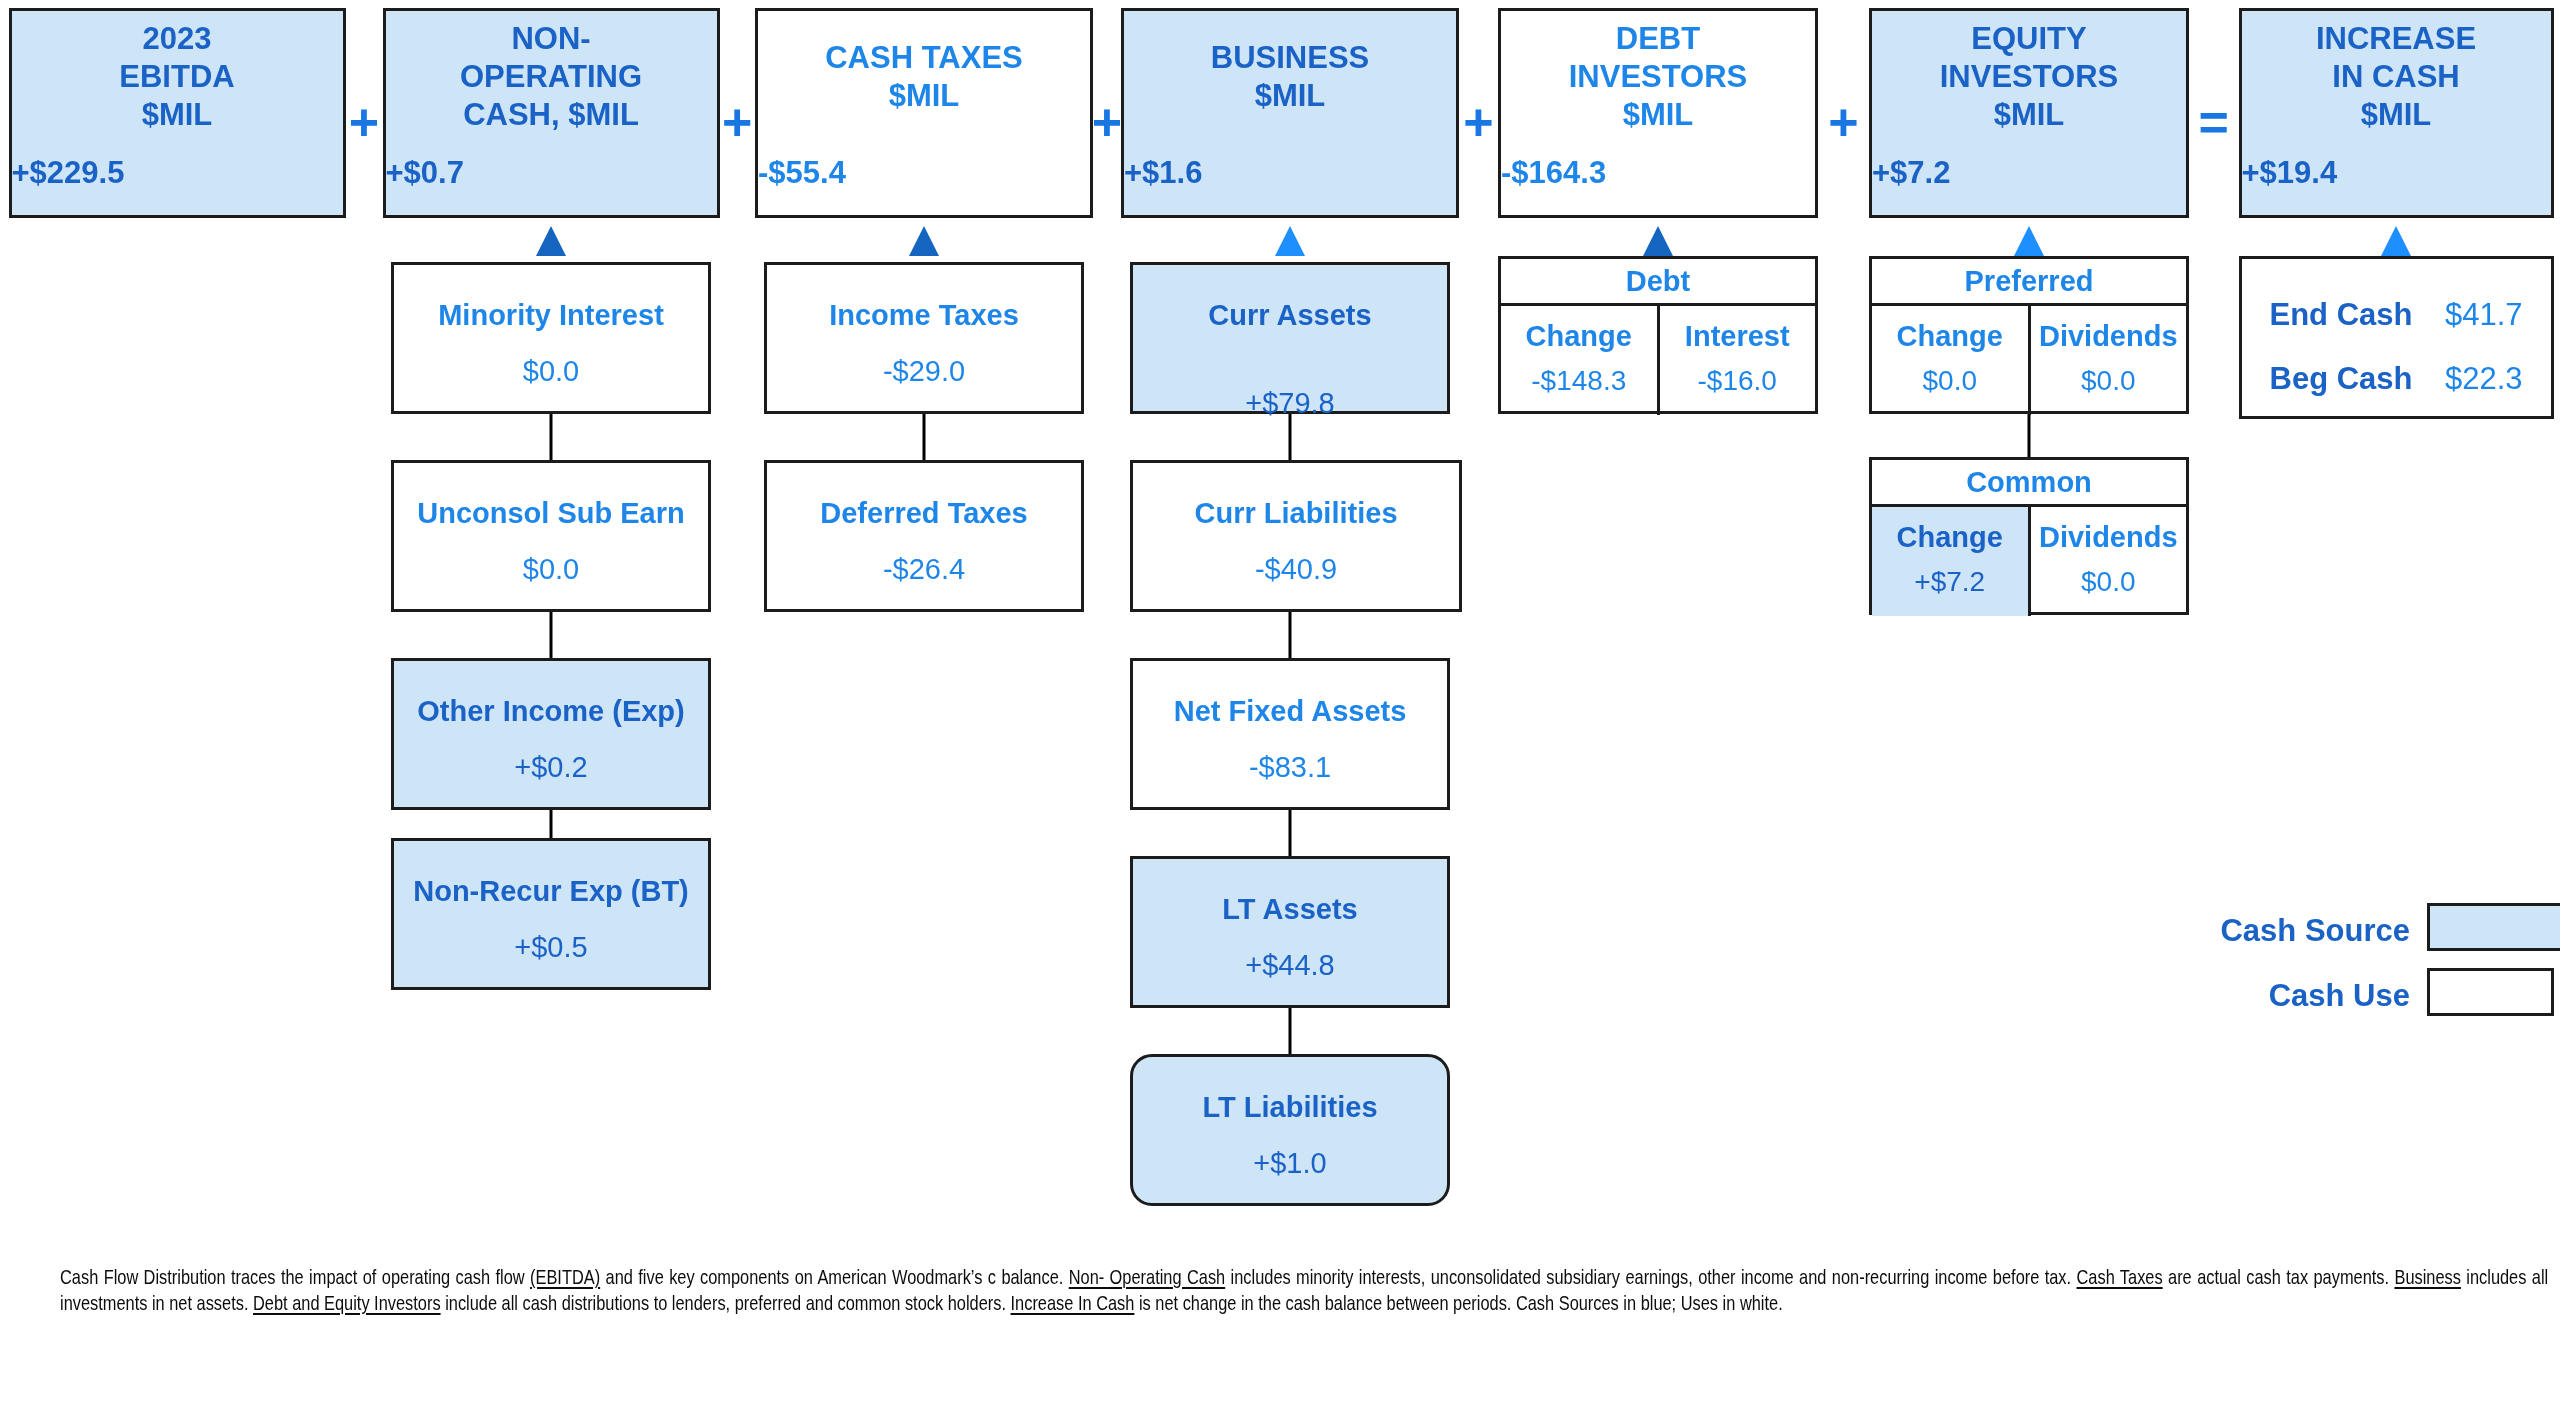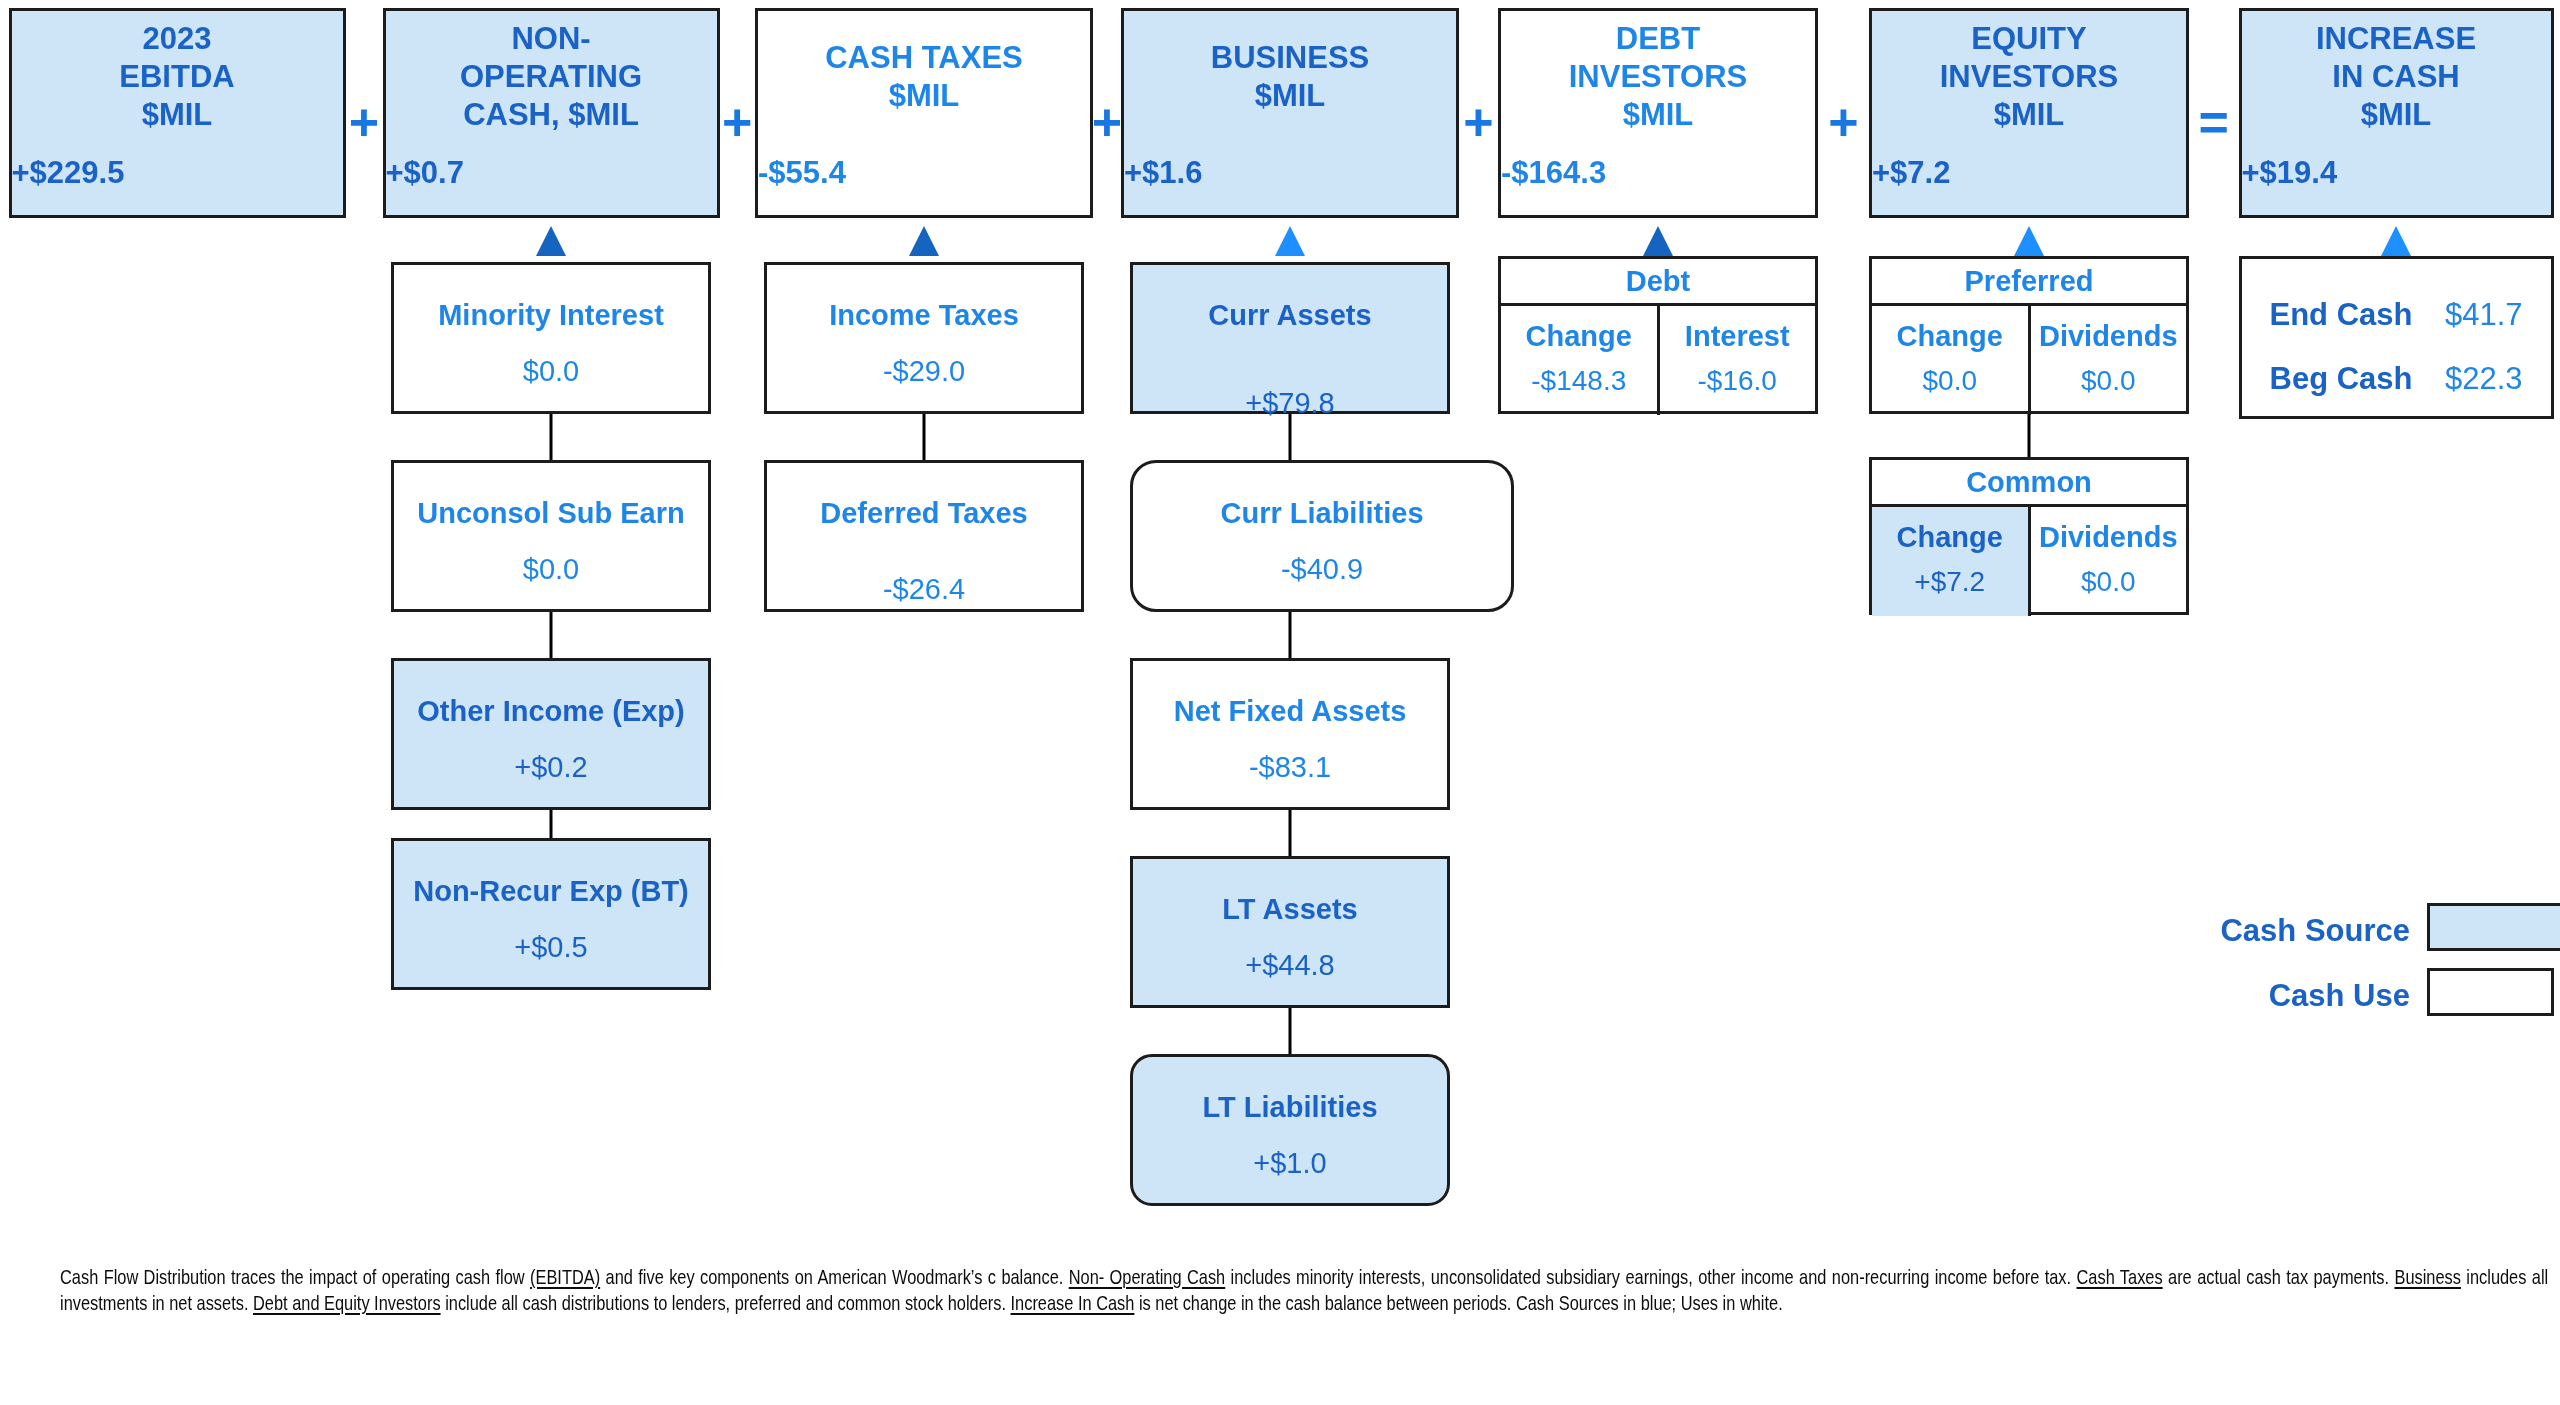--- a/index.html
+++ b/index.html
@@ -92,39 +92,39 @@
         <div>$MIL</div>
       </div>
       <div class="tvalue t-bright">-$55.4</div>
     </div>
     <div class="arrow" style="left: 924px; top: 226px; border-bottom-color: rgb(21, 101, 192);"></div>
     <div class="box subbox" style="left: 764px; top: 262px; width: 320px; height: 152px;">
       <div class="lbl t-bright">Income Taxes</div>
       <div class="val t-bright">-$29.0</div>
     </div>
     <div class="connector" style="left: 924px; top: 414px; height: 46px;"></div>
-    <div class="box subbox" style="left: 764px; top: 460px; width: 320px; height: 152px; gap: 20px;">
+    <div class="box subbox" style="left: 764px; top: 460px; width: 320px; height: 152px;">
       <div class="lbl t-bright">Deferred Taxes</div>
       <div class="val t-bright">-$26.4</div>
     </div>
     <div class="operator" style="left: 1107px; top: 122px;">+</div>
     <div class="box topbox filled" style="left: 1121px; top: 8px; width: 338px; height: 210px;">
       <div class="title t-dark">
         <div>BUSINESS</div>
         <div>$MIL</div>
       </div>
       <div class="tvalue t-dark">+$1.6</div>
     </div>
     <div class="arrow" style="left: 1290px; top: 226px; border-bottom-color: rgb(30, 143, 255);"></div>
     <div class="box subbox filled" style="left: 1130px; top: 262px; width: 320px; height: 152px; gap: 32px;">
       <div class="lbl t-dark">Curr Assets</div>
       <div class="val t-dark">+$79.8</div>
     </div>
     <div class="connector" style="left: 1290px; top: 414px; height: 46px;"></div>
-    <div class="box subbox" style="left: 1130px; top: 460px; width: 384px; height: 152px; border-radius: 26px;">
+    <div class="box subbox" style="left: 1130px; top: 460px; width: 332px; height: 152px;">
       <div class="lbl t-bright">Curr Liabilities</div>
       <div class="val t-bright">-$40.9</div>
     </div>
     <div class="connector" style="left: 1290px; top: 612px; height: 46px;"></div>
     <div class="box subbox" style="left: 1130px; top: 658px; width: 320px; height: 152px;">
       <div class="lbl t-bright">Net Fixed Assets</div>
       <div class="val t-bright">-$83.1</div>
     </div>
     <div class="connector" style="left: 1290px; top: 810px; height: 46px;"></div>
     <div class="box subbox filled" style="left: 1130px; top: 856px; width: 320px; height: 152px;">

